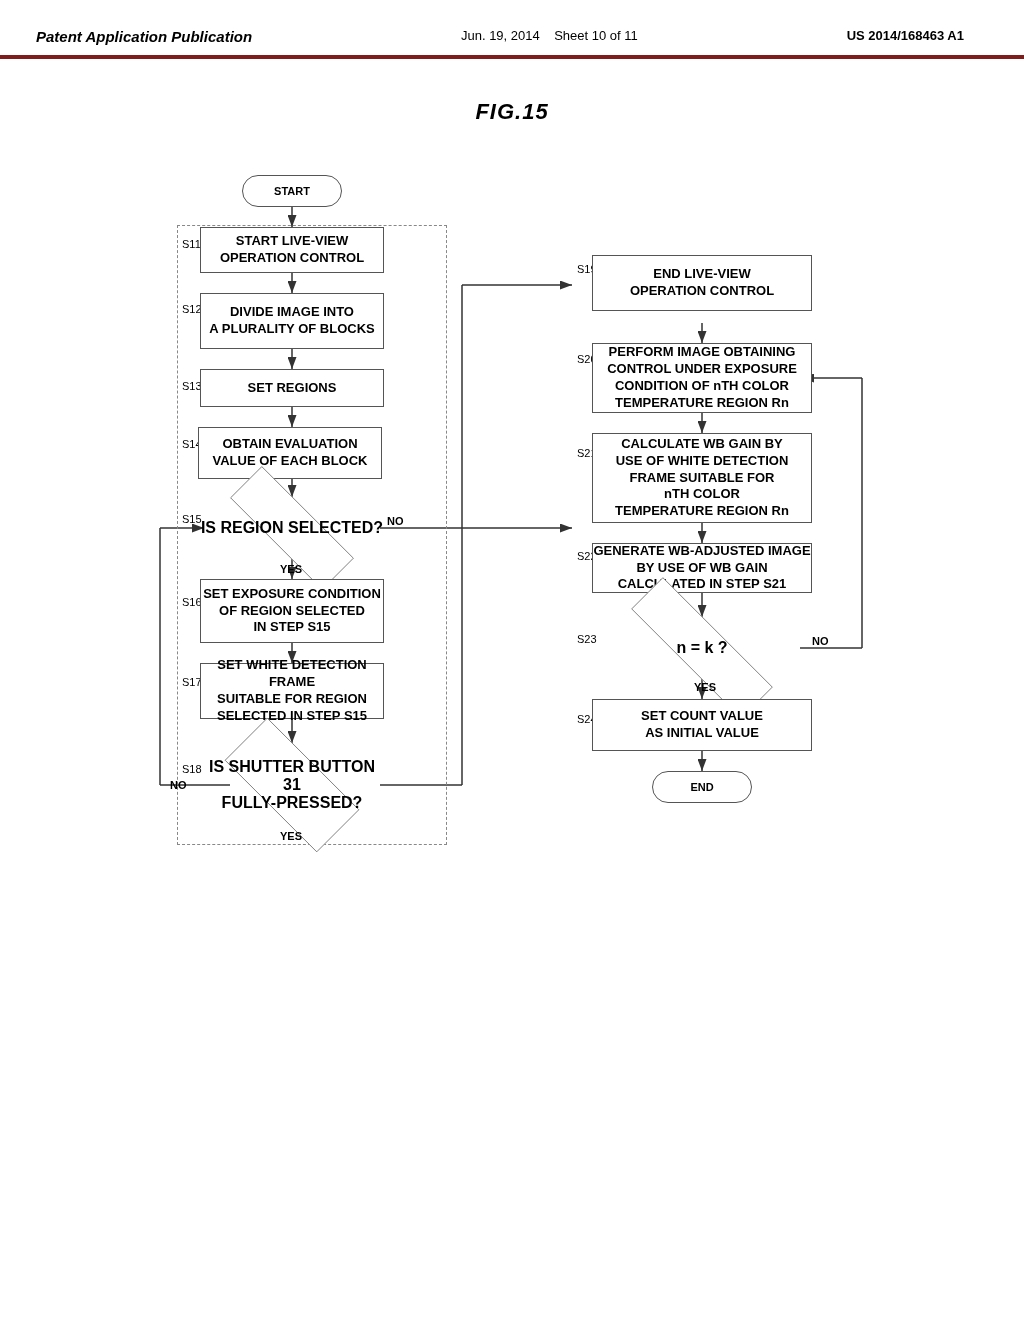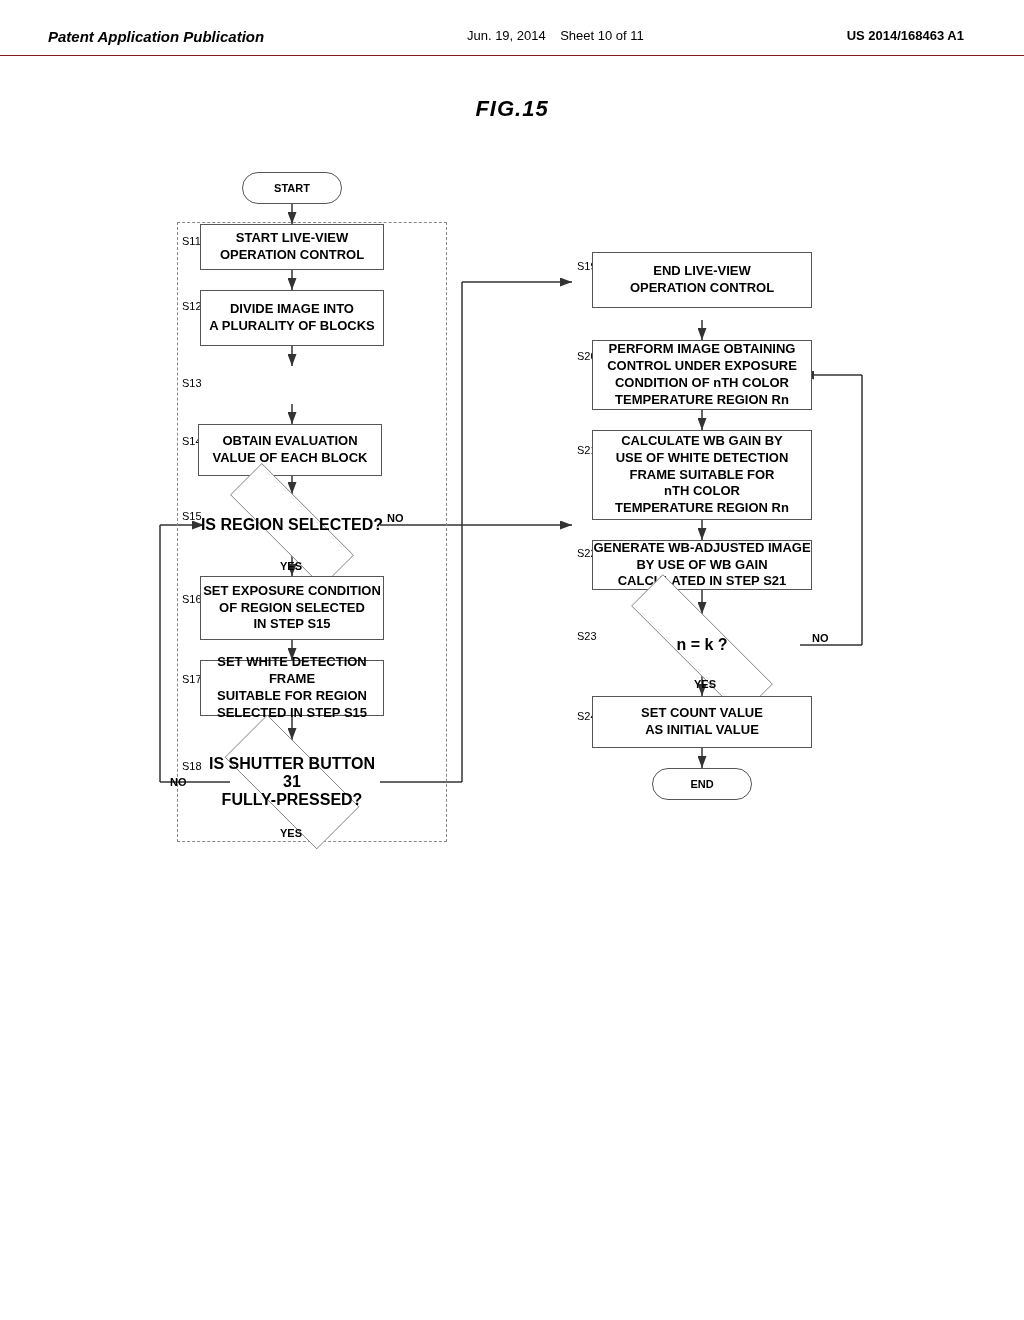--- a/index.html
+++ b/index.html
@@ -9,22 +9,22 @@
       width: 1024px;
       min-height: 1320px;
       position: relative;
       overflow-x: hidden;
     }
 
     .header {
       display: flex;
       justify-content: space-between;
       align-items: flex-start;
-      padding: 28px 60px 10px 48px;
-      border-bottom: 1px solid #7f1d1d;
+      padding: 28px 60px 10px 36px;
+      border-bottom: 4px solid #7f1d1d;
     }
 
     .header-left {
       font-size: 15px;
       font-weight: bold;
       font-style: italic;
     }
 
     .header-center {
       font-size: 13px;
@@ -207,20 +207,23 @@
   <div class="fc-box" style="left:118px; top:72px; width:184px; height:46px;">
     <span>START LIVE-VIEW<br>OPERATION CONTROL</span>
   </div>
 
   <span class="step-label" style="left:100px; top:148px;">S12</span>
   <div class="fc-box" style="left:118px; top:138px; width:184px; height:56px;">
     <span>DIVIDE IMAGE INTO<br>A PLURALITY OF BLOCKS</span>
   </div>
 
   <span class="step-label" style="left:100px; top:225px;">S13</span>
+  <div class="fc-box" style="left:118px; top:214px; width:184px; height:38px;">
+    <span>SET REGIONS</span>
+  </div>
 
   <span class="step-label" style="left:100px; top:283px;">S14</span>
   <div class="fc-box" style="left:116px; top:272px; width:184px; height:52px;">
     <span>OBTAIN EVALUATION<br>VALUE OF EACH BLOCK</span>
   </div>
 
   <span class="step-label" style="left:100px; top:358px;">S15</span>
   <div class="fc-diamond" style="left:118px; top:342px; width:184px; height:62px;">
     <span>IS REGION SELECTED?</span>
   </div>

